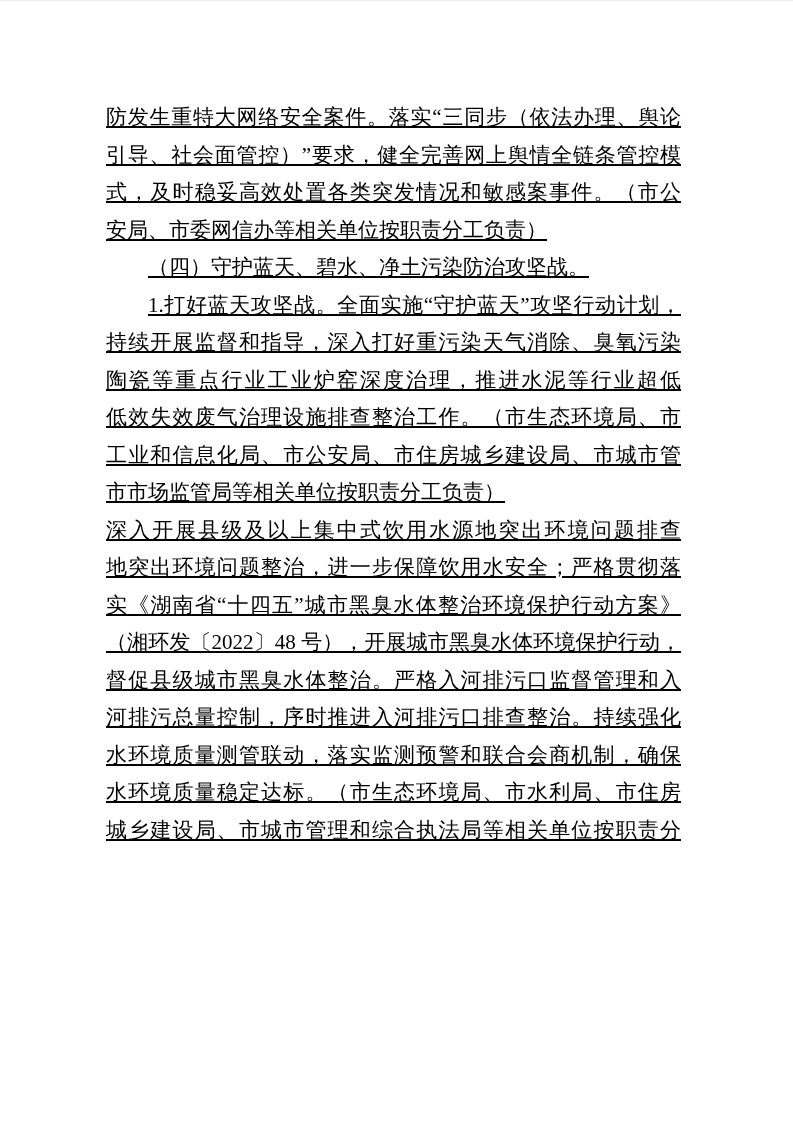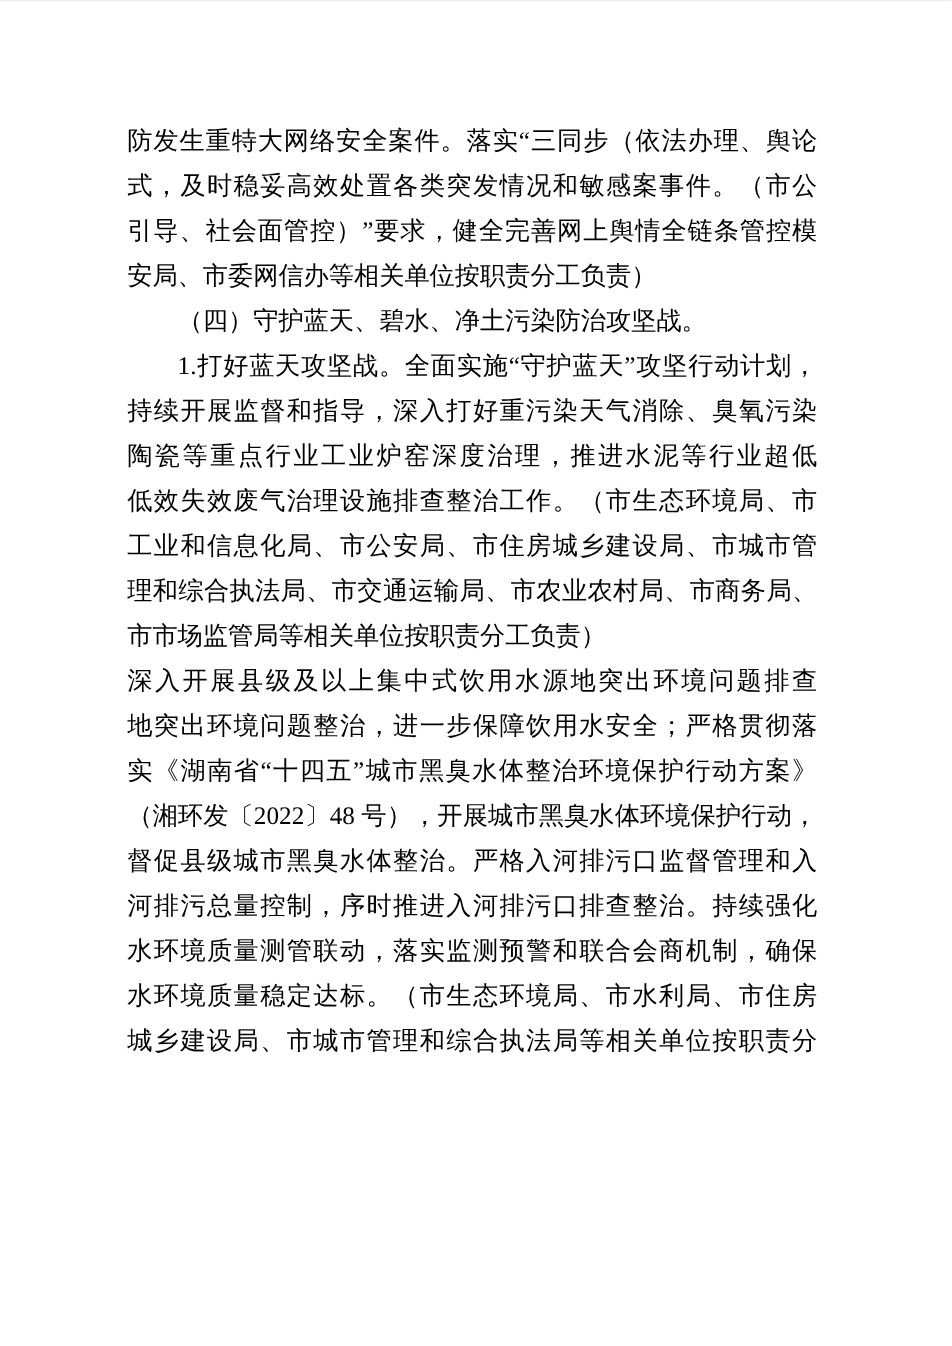--- a/index.html
+++ b/index.html
@@ -14,20 +14,21 @@
     background: #ffffff;
     box-sizing: border-box;
     border-top: 1px solid #ededed;
     overflow: hidden;
   }
   .textblock {
     position: absolute;
     left: 106px;
     top: 98px;
     width: 575px;
+    text-decoration: underline;
   }
   .ln {
     font-family: "Liberation Serif", "DejaVu Serif", serif;
     font-size: 21px;
     line-height: 37.5px;
     height: 37.5px;
     color: #000000;
     white-space: normal;
     overflow: visible;
   }
@@ -46,30 +47,29 @@
   .ind {
     text-indent: 2em;
   }
 </style>
 </head>
 <body>
 
 <div class="page">
   <div class="textblock">
     <div class="ln j">防发生重特大网络安全案件。落实“三同步（依法办理、舆论</div>
+    <div class="ln j">引导、社会面管控）”要求，健全完善网上舆情全链条管控模</div>
     <div class="ln j">式，及时稳妥高效处置各类突发情况和敏感案事件。（市公</div>
-    <div class="ln j">引导、社会面管控）”要求，健全完善网上舆情全链条管控模</div>
     <div class="ln e">安局、市委网信办等相关单位按职责分工负责）</div>
     <div class="ln e ind">（四）守护蓝天、碧水、净土污染防治攻坚战。</div>
     <div class="ln j ind">1.打好蓝天攻坚战。全面实施“守护蓝天”攻坚行动计划，</div>
     <div class="ln j">持续开展监督和指导，深入打好重污染天气消除、臭氧污染</div>
     <div class="ln j">陶瓷等重点行业工业炉窑深度治理，推进水泥等行业超低</div>
     <div class="ln j">低效失效废气治理设施排查整治工作。（市生态环境局、市</div>
     <div class="ln j">工业和信息化局、市公安局、市住房城乡建设局、市城市管</div>
-    <div class="ln j">理和综合执法局、市交通运输局、市农业农村局、市商务局、</div>
     <div class="ln e">市市场监管局等相关单位按职责分工负责）</div>
     <div class="ln j">深入开展县级及以上集中式饮用水源地突出环境问题排查</div>
     <div class="ln j">地突出环境问题整治，进一步保障饮用水安全；严格贯彻落</div>
     <div class="ln j">实《湖南省“十四五”城市黑臭水体整治环境保护行动方案》</div>
     <div class="ln j">（湘环发〔2022〕48 号），开展城市黑臭水体环境保护行动，</div>
     <div class="ln j">督促县级城市黑臭水体整治。严格入河排污口监督管理和入</div>
     <div class="ln j">河排污总量控制，序时推进入河排污口排查整治。持续强化</div>
     <div class="ln j">水环境质量测管联动，落实监测预警和联合会商机制，确保</div>
     <div class="ln j">水环境质量稳定达标。（市生态环境局、市水利局、市住房</div>
     <div class="ln j">城乡建设局、市城市管理和综合执法局等相关单位按职责分</div>

